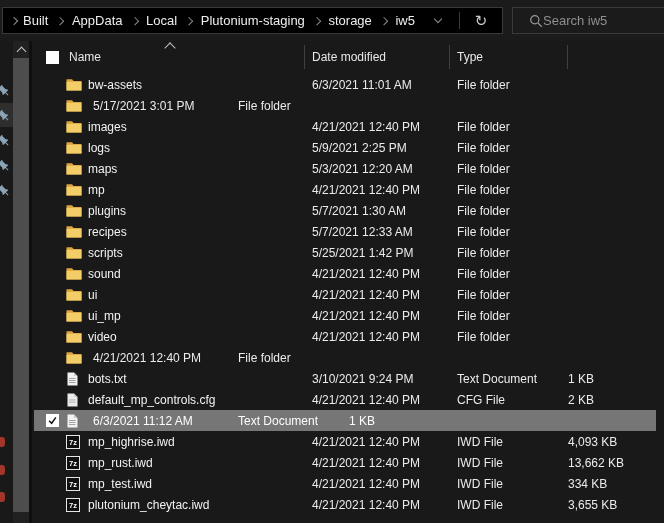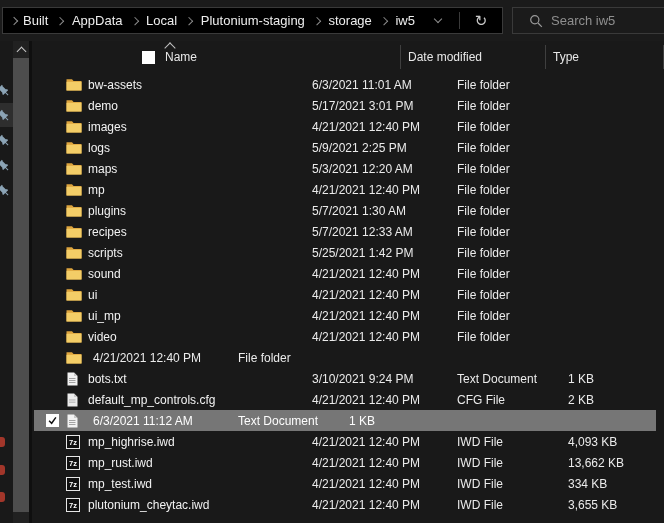--- a/index.html
+++ b/index.html
@@ -15,36 +15,36 @@
   .chev{display:inline-block;width:5px;height:5px;border-right:1.4px solid #8f8f8f;border-top:1.4px solid #8f8f8f;}
   .chev.right{transform:rotate(45deg);margin:0 7px;}
   .chev.lead{transform:rotate(45deg);margin-left:8px;margin-right:4px;}
   .chev.down{transform:rotate(135deg);margin-top:-3px;}
   .addr-btn{width:42px;height:100%;display:flex;align-items:center;justify-content:center;}
   .addr-divider{width:1px;height:17px;background:#3a3a3a;}
   .refresh-glyph{font-size:15px;color:#c9c9c9;line-height:1;}
   .searchbox{position:absolute;left:512px;top:7px;width:162px;height:27px;box-sizing:border-box;
              border:1px solid #3a3a3a;background:#1b1b1b;display:flex;align-items:center;}
   .search-icon-wrap{margin-left:16px;display:flex;align-items:center;}
-  .search-ph{margin-left:8px;font-size:13px;color:#8f8f8f;}
+  .search-ph{margin-left:0;font-size:13px;color:#8f8f8f;}
 
   
   .navrail{position:absolute;left:0;top:41px;width:13px;bottom:0;background:#191919;overflow:visible;}
   .pin-bg{position:absolute;left:-6px;top:62px;width:19px;height:24px;background:#2e2e2e;}
   .pin{position:absolute;left:-3px;width:14px;height:14px;}
   .redbit{position:absolute;left:0;width:5px;height:10px;background:#a2362a;border-radius:0 3px 3px 0;}
 
   .scrollbar{position:absolute;left:13px;top:41px;width:16px;bottom:0;background:#212121;border-right:3px solid #0f0f0f;}
   .sb-arrow{height:16px;display:flex;align-items:center;justify-content:center;}
   .chev-up{width:6px;height:6px;border-left:1.4px solid #c8c8c8;border-top:1.4px solid #c8c8c8;transform:rotate(45deg);margin-top:4px;}
   .sb-thumb{position:absolute;left:0;top:17px;width:16px;height:454px;background:#4d4d4d;}
 
   
   .list{position:absolute;left:34px;top:41px;right:0;bottom:0;font-size:12px;}
-  .lheader{position:relative;height:32px;display:flex;align-items:center;padding-left:6px;color:#e8e8e8;justify-content:flex-end;}
+  .lheader{position:relative;height:32px;display:flex;align-items:center;padding-left:6px;color:#e8e8e8;}
   .hc{display:flex;align-items:center;height:24px;box-sizing:border-box;border-right:1px solid #3f3f3f;}
   .h-cb{width:24px;height:24px;display:flex;align-items:center;box-sizing:border-box;}
   .h-name{width:241px;padding-left:5px;}
   .h-date{width:145px;padding-left:7px;}
   .h-type{width:118px;padding-left:7px;}
   .h-size{width:88px;padding-left:7px;}
   .sort-caret{position:absolute;left:132px;top:3px;width:7px;height:7px;
               border-left:1px solid #c0c0c0;border-top:1px solid #c0c0c0;transform:rotate(45deg);}
   .selectall{width:13px;height:13px;background:#ffffff;margin-left:6px;}
 
@@ -156,21 +156,20 @@
           <span class="cell col-size"></span>
         </div>
         <div class="row">
           <span class="col-cb"></span>
           <span class="col-icon">
             <svg width="16" height="13" viewBox="0 0 16 13">
               <path d="M0.5 1.2 L6 1.2 L7.6 3 L15.5 3 L15.5 12.5 L0.5 12.5 Z" fill="#dda43e"></path>
               <rect x="0.5" y="3.8" width="15" height="8.7" fill="#f3cd67"></rect>
             </svg>
           </span>
-          <span class="cell col-name">demo</span>
           <span class="cell col-date_modified">5/17/2021 3:01 PM</span>
           <span class="cell col-type">File folder</span>
           <span class="cell col-size"></span>
         </div>
         <div class="row">
           <span class="col-cb"></span>
           <span class="col-icon">
             <svg width="16" height="13" viewBox="0 0 16 13">
               <path d="M0.5 1.2 L6 1.2 L7.6 3 L15.5 3 L15.5 12.5 L0.5 12.5 Z" fill="#dda43e"></path>
               <rect x="0.5" y="3.8" width="15" height="8.7" fill="#f3cd67"></rect>

